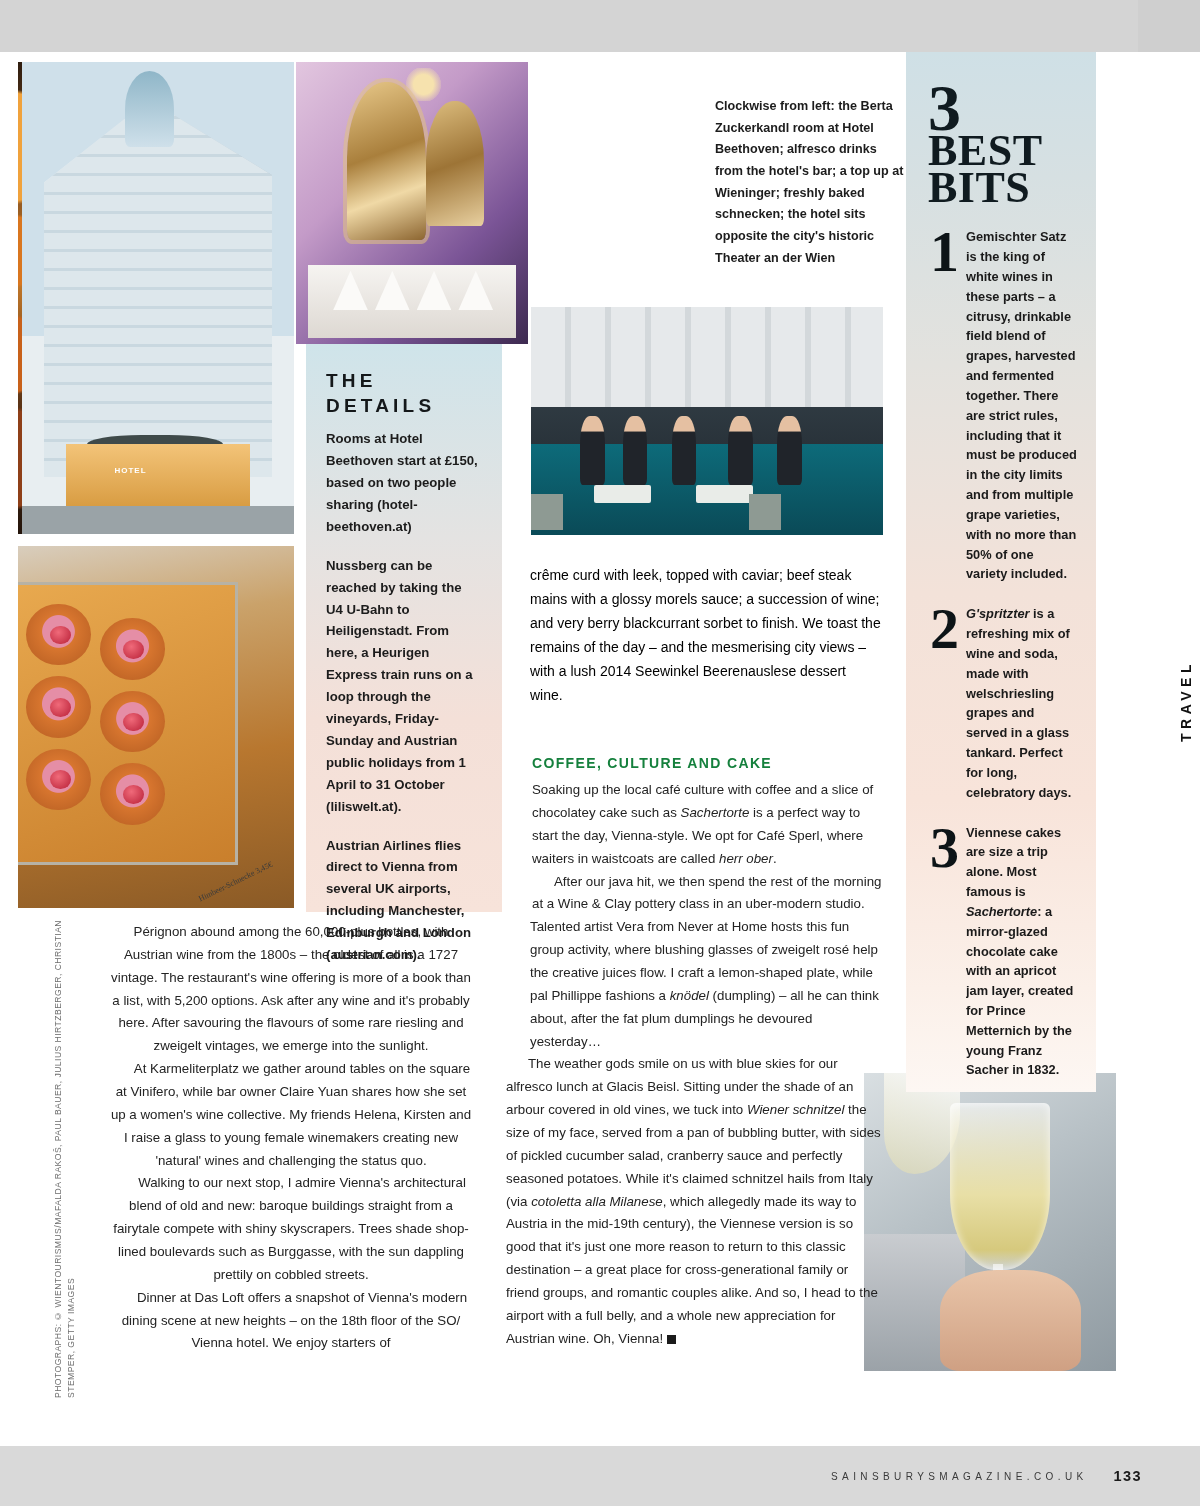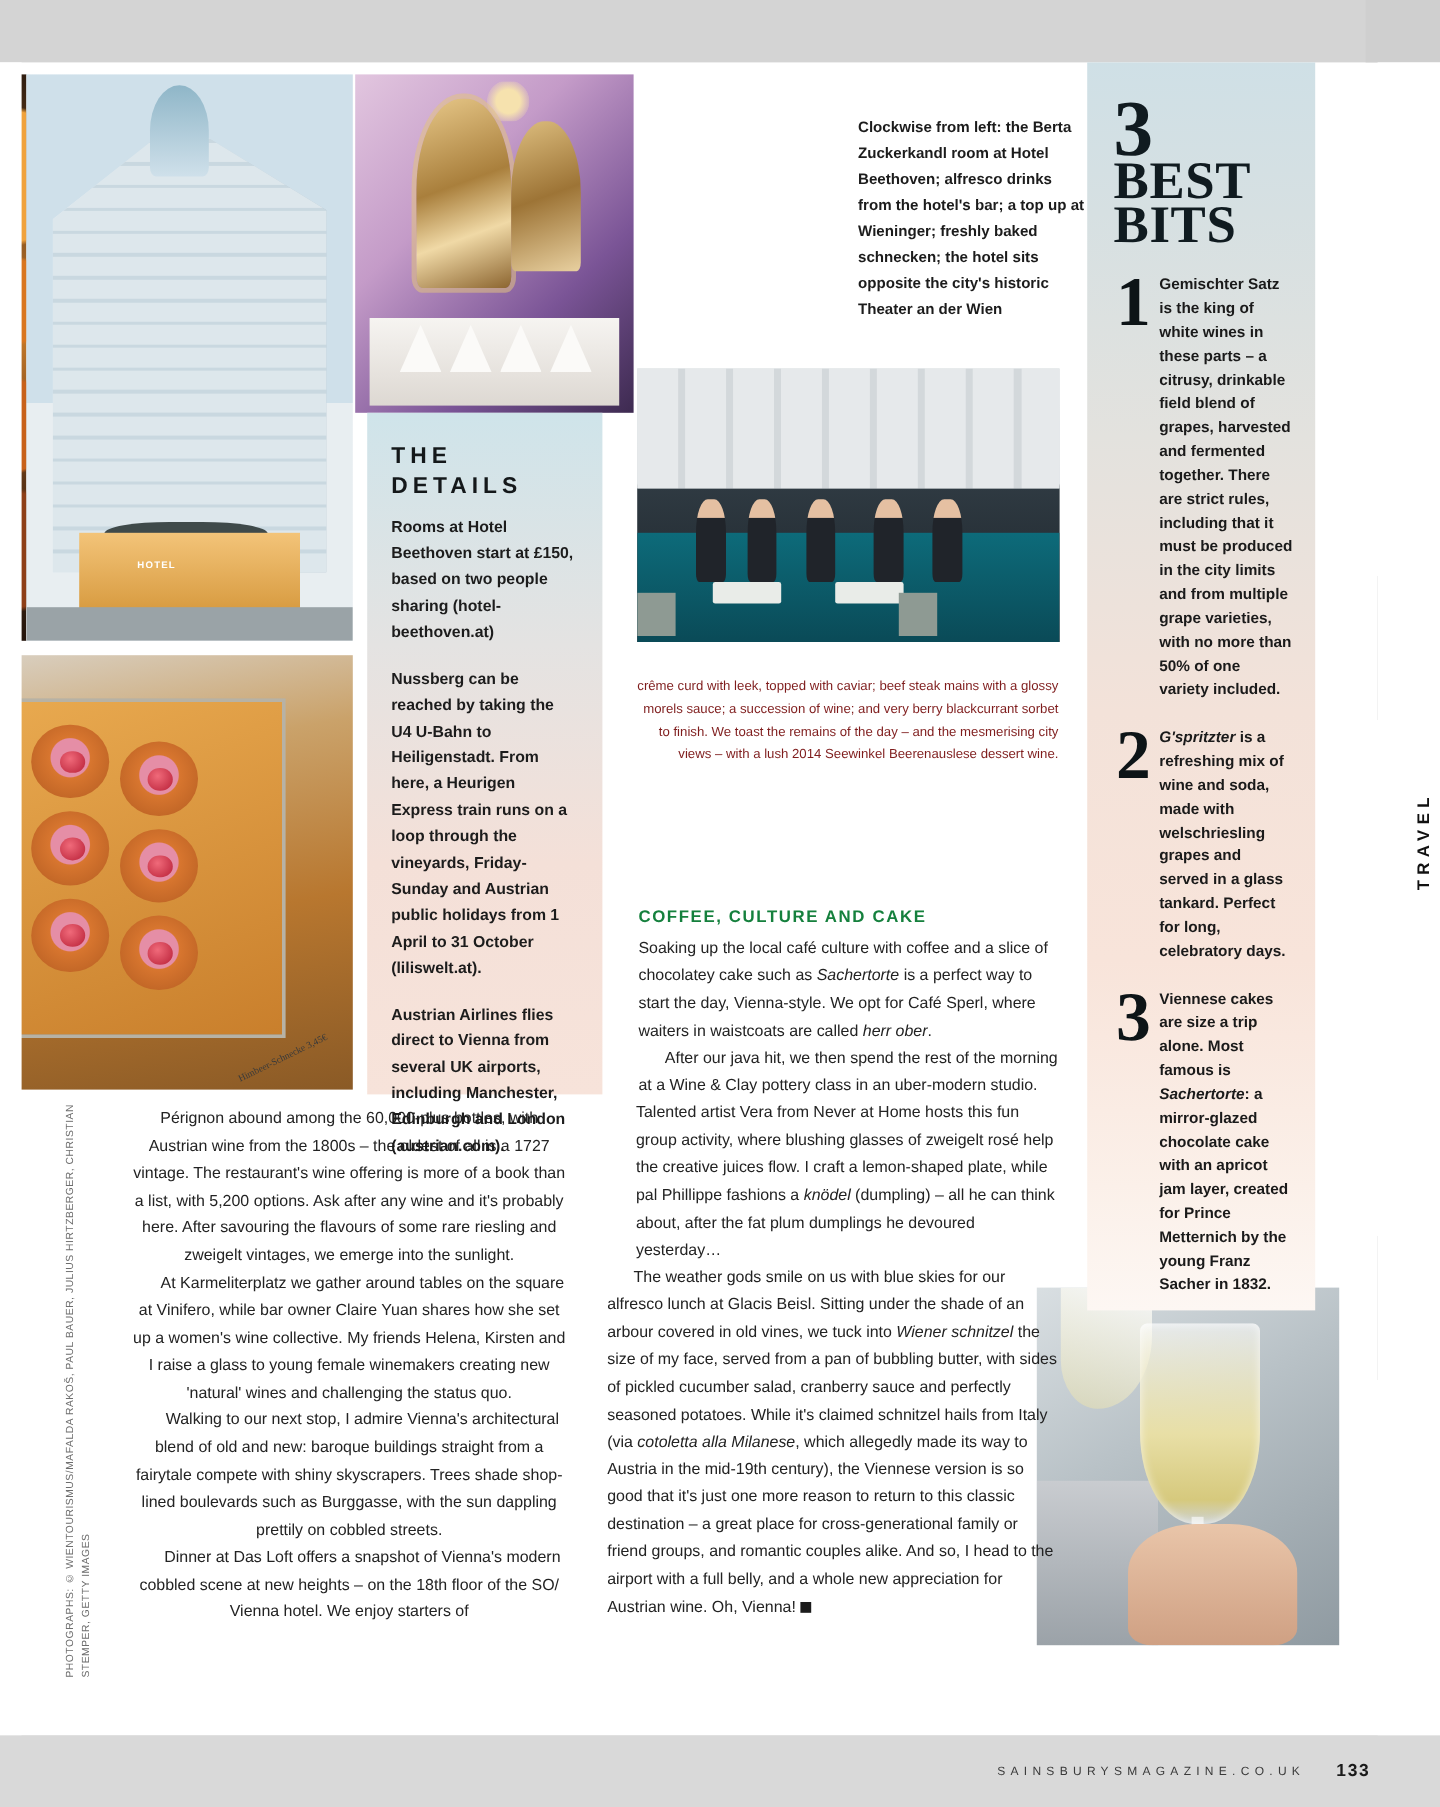--- a/index.html
+++ b/index.html
@@ -271,21 +271,21 @@
   
   .col-left {
     position: absolute;
     left: 110px; top: 921px; width: 362px;
     font-size: 13.3px; line-height: 1.72; color: #232323;
     text-align: center;
   }
   .col-mid-top {
     position: absolute;
     left: 530px; top: 563px; width: 352px;
-    font-size: 11px; line-height: 1.72; color: #7f1d1d; text-align: right;
+    font-size: 14px; line-height: 1.72; color: #000000;
   }
   .col-mid-rest {
     position: absolute;
     left: 506px; top: 731px; width: 376px;
     font-size: 13.3px; line-height: 1.72; color: #232323;
   }
   .para { margin: 0; }
   .para.ind { text-indent: 22px; }
   .subhead {
     font-size: 14px;
@@ -494,21 +494,21 @@
     <h2 class="subhead">COFFEE, CULTURE AND CAKE</h2>
     <p class="para" style="margin-left:24px;width:352px;"><span>Soaking up the local café culture with coffee and a slice of chocolatey cake such as </span><em>Sachertorte</em><span> is a perfect way to start the day, Vienna-style. We opt for Café Sperl, where waiters in waistcoats are called </span><em>herr ober</em><span>.</span></p>
     <p class="para ind" style="margin-left:24px;width:352px;"><span>After our java hit, we then spend the rest of the morning at a Wine &amp; Clay pottery class in an uber-modern studio. Talented artist Vera from Never at Home hosts this fun group activity, where blushing glasses of zweigelt rosé help the creative juices flow. I craft a lemon-shaped plate, while pal Phillippe fashions a </span><em>knödel</em><span> (dumpling) – all he can think about, after the fat plum dumplings he devoured yesterday…</span></p>
     <p class="para ind" style="margin-left:0;width:376px;"><span>The weather gods smile on us with blue skies for our alfresco lunch at Glacis Beisl. Sitting under the shade of an arbour covered in old vines, we tuck into </span><em>Wiener schnitzel</em><span> the size of my face, served from a pan of bubbling butter, with sides of pickled cucumber salad, cranberry sauce and perfectly seasoned potatoes. While it's claimed schnitzel hails from Italy (via </span><em>cotoletta alla Milanese</em><span>, which allegedly made its way to Austria in the mid-19th century), the Viennese version is so good that it's just one more reason to return to this classic destination – a great place for cross-generational family or friend groups, and romantic couples alike. And so, I head to the airport with a full belly, and a whole new appreciation for Austrian wine. Oh, Vienna!</span><span class="endmark"></span></p>
   </div>
 
   <div class="col-left">
     <p class="para">Pérignon abound among the 60,000-plus bottles, with Austrian wine from the 1800s – the oldest of all is a 1727 vintage. The restaurant's wine offering is more of a book than a list, with 5,200 options. Ask after any wine and it's probably here. After savouring the flavours of some rare riesling and zweigelt vintages, we emerge into the sunlight.</p>
     <p class="para ind">At Karmeliterplatz we gather around tables on the square at Vinifero, while bar owner Claire Yuan shares how she set up a women's wine collective. My friends Helena, Kirsten and I raise a glass to young female winemakers creating new 'natural' wines and challenging the status quo.</p>
     <p class="para ind">Walking to our next stop, I admire Vienna's architectural blend of old and new: baroque buildings straight from a fairytale compete with shiny skyscrapers. Trees shade shop-lined boulevards such as Burggasse, with the sun dappling prettily on cobbled streets.</p>
-    <p class="para ind">Dinner at Das Loft offers a snapshot of Vienna's modern cobbled scene at new heights – on the 18th floor of the SO/ Vienna hotel. We enjoy starters of</p>
+    <p class="para ind">Dinner at Das Loft offers a snapshot of Vienna's modern dining scene at new heights – on the 18th floor of the SO/ Vienna hotel. We enjoy starters of</p>
   </div>
 
   <aside class="bits">
     <div class="bits-title">
       <span class="n3">3</span>
       <span class="w1">BEST</span>
       <span class="w2">BITS</span>
     </div>
 
     <div class="bit">

